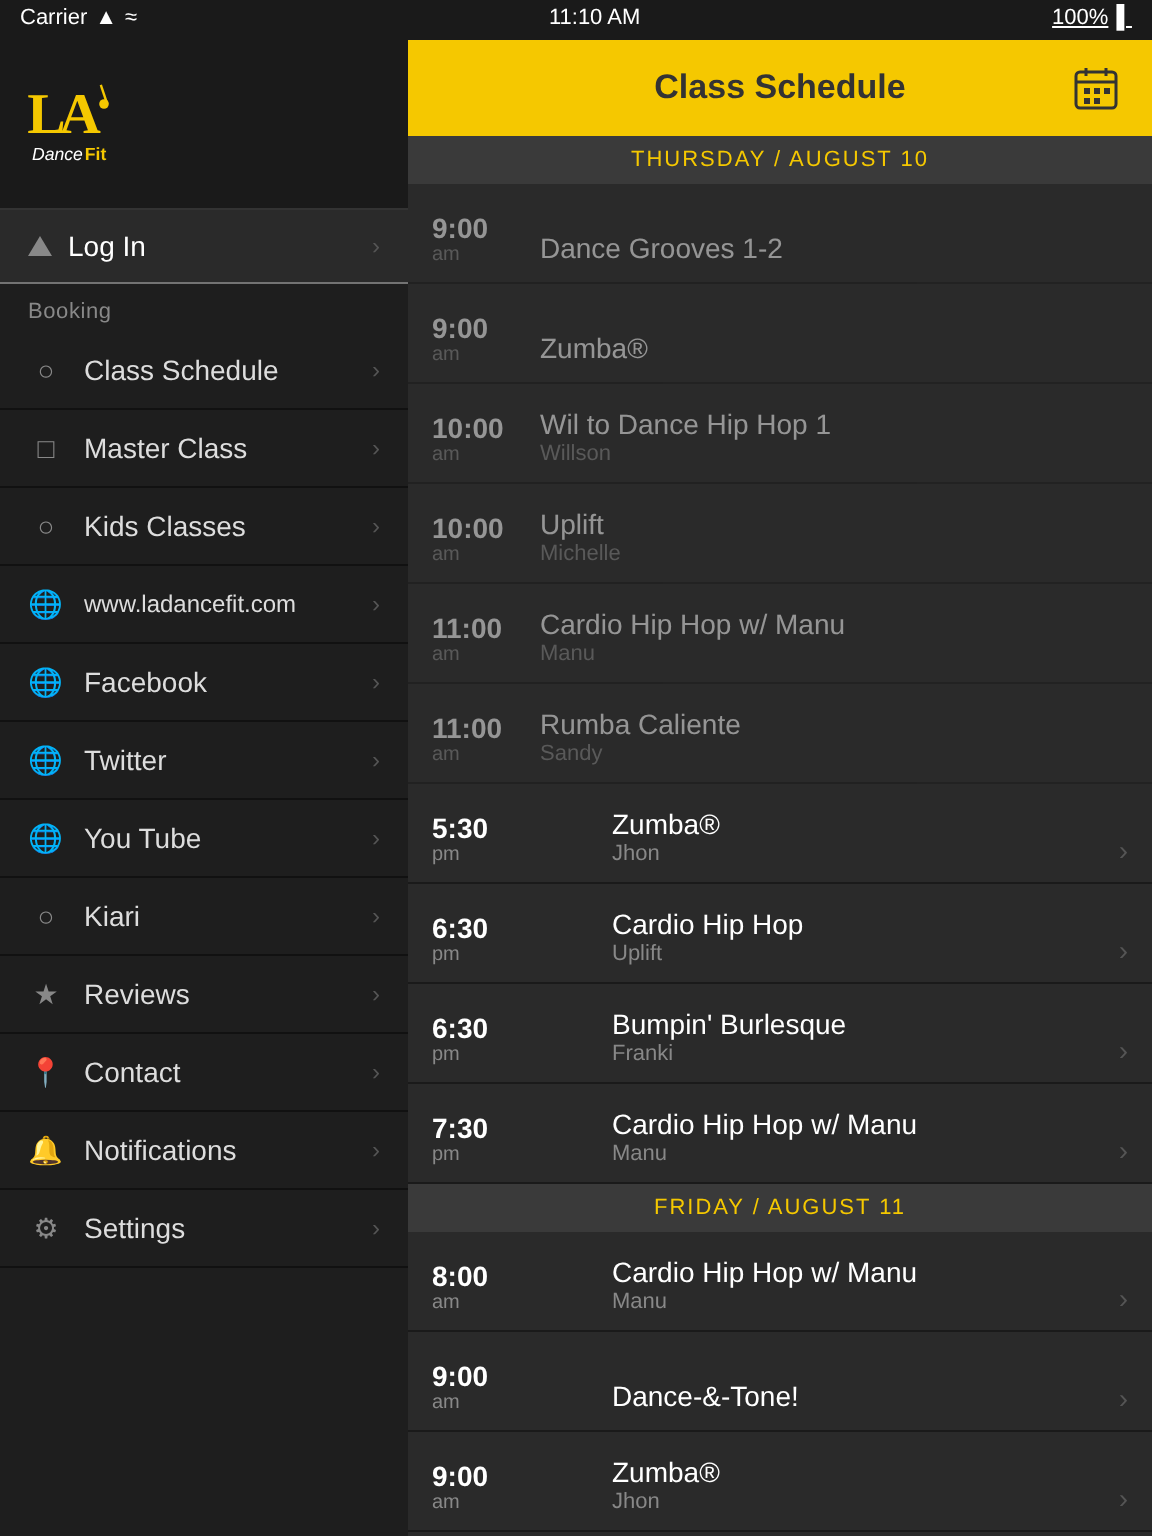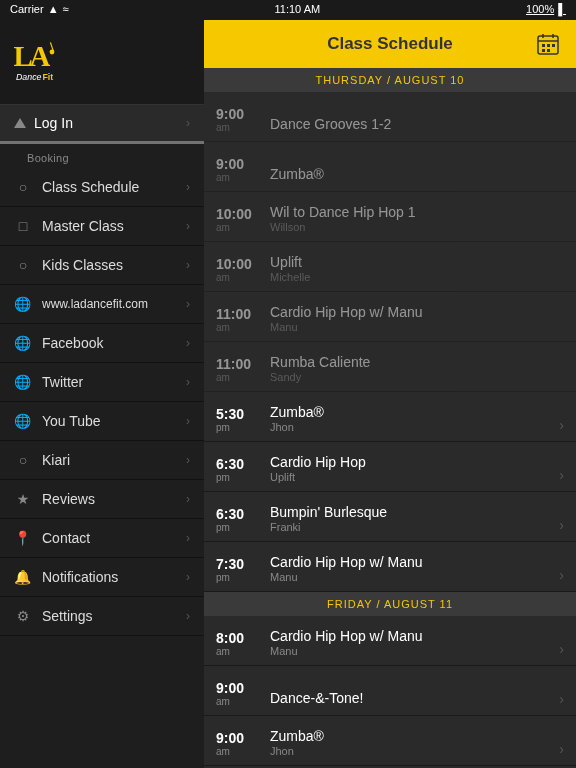--- a/index.html
+++ b/index.html
@@ -57,21 +57,21 @@
       height: 60px;
     }
 
     .sidebar-login {
       display: flex;
       align-items: center;
       justify-content: space-between;
       padding: 10px 14px;
       background: #2a2a2a;
       border-top: 1px solid #333;
-      border-bottom: 3px solid #737373;
+      border-bottom: 1px solid #737373;
     }
 
     .sidebar-login-left {
       display: flex;
       align-items: center;
       gap: 8px;
       color: #fff;
       font-size: 14px;
     }
 
@@ -81,21 +81,20 @@
       border-right: 6px solid transparent;
       border-bottom: 10px solid #888;
     }
 
     .booking-header {
       padding: 8px 14px 4px;
       color: #888;
       font-size: 11px;
       text-transform: none;
       letter-spacing: 0.3px;
-      margin-left: 13px;
     }
 
     .sidebar-item {
       display: flex;
       align-items: center;
       justify-content: space-between;
       padding: 10px 14px;
       border-bottom: 1px solid #111;
       color: #ddd;
       font-size: 14px;
@@ -178,21 +177,21 @@
       display: flex;
       align-items: flex-end;
       padding: 8px 12px;
       border-bottom: 1px solid #1a1a1a;
       color: #fff;
       cursor: pointer;
       min-height: 50px;
     }
 
     .class-item.dim { opacity: 0.5; }
-    .class-item.active { opacity: 1; }
+    .class-item.active { opacity: 1; gap: 36px; }
 
     .class-time {
       width: 50px;
       flex-shrink: 0;
     }
 
     .class-time-hour {
       font-size: 14px;
       font-weight: 600;
       color: #fff;

